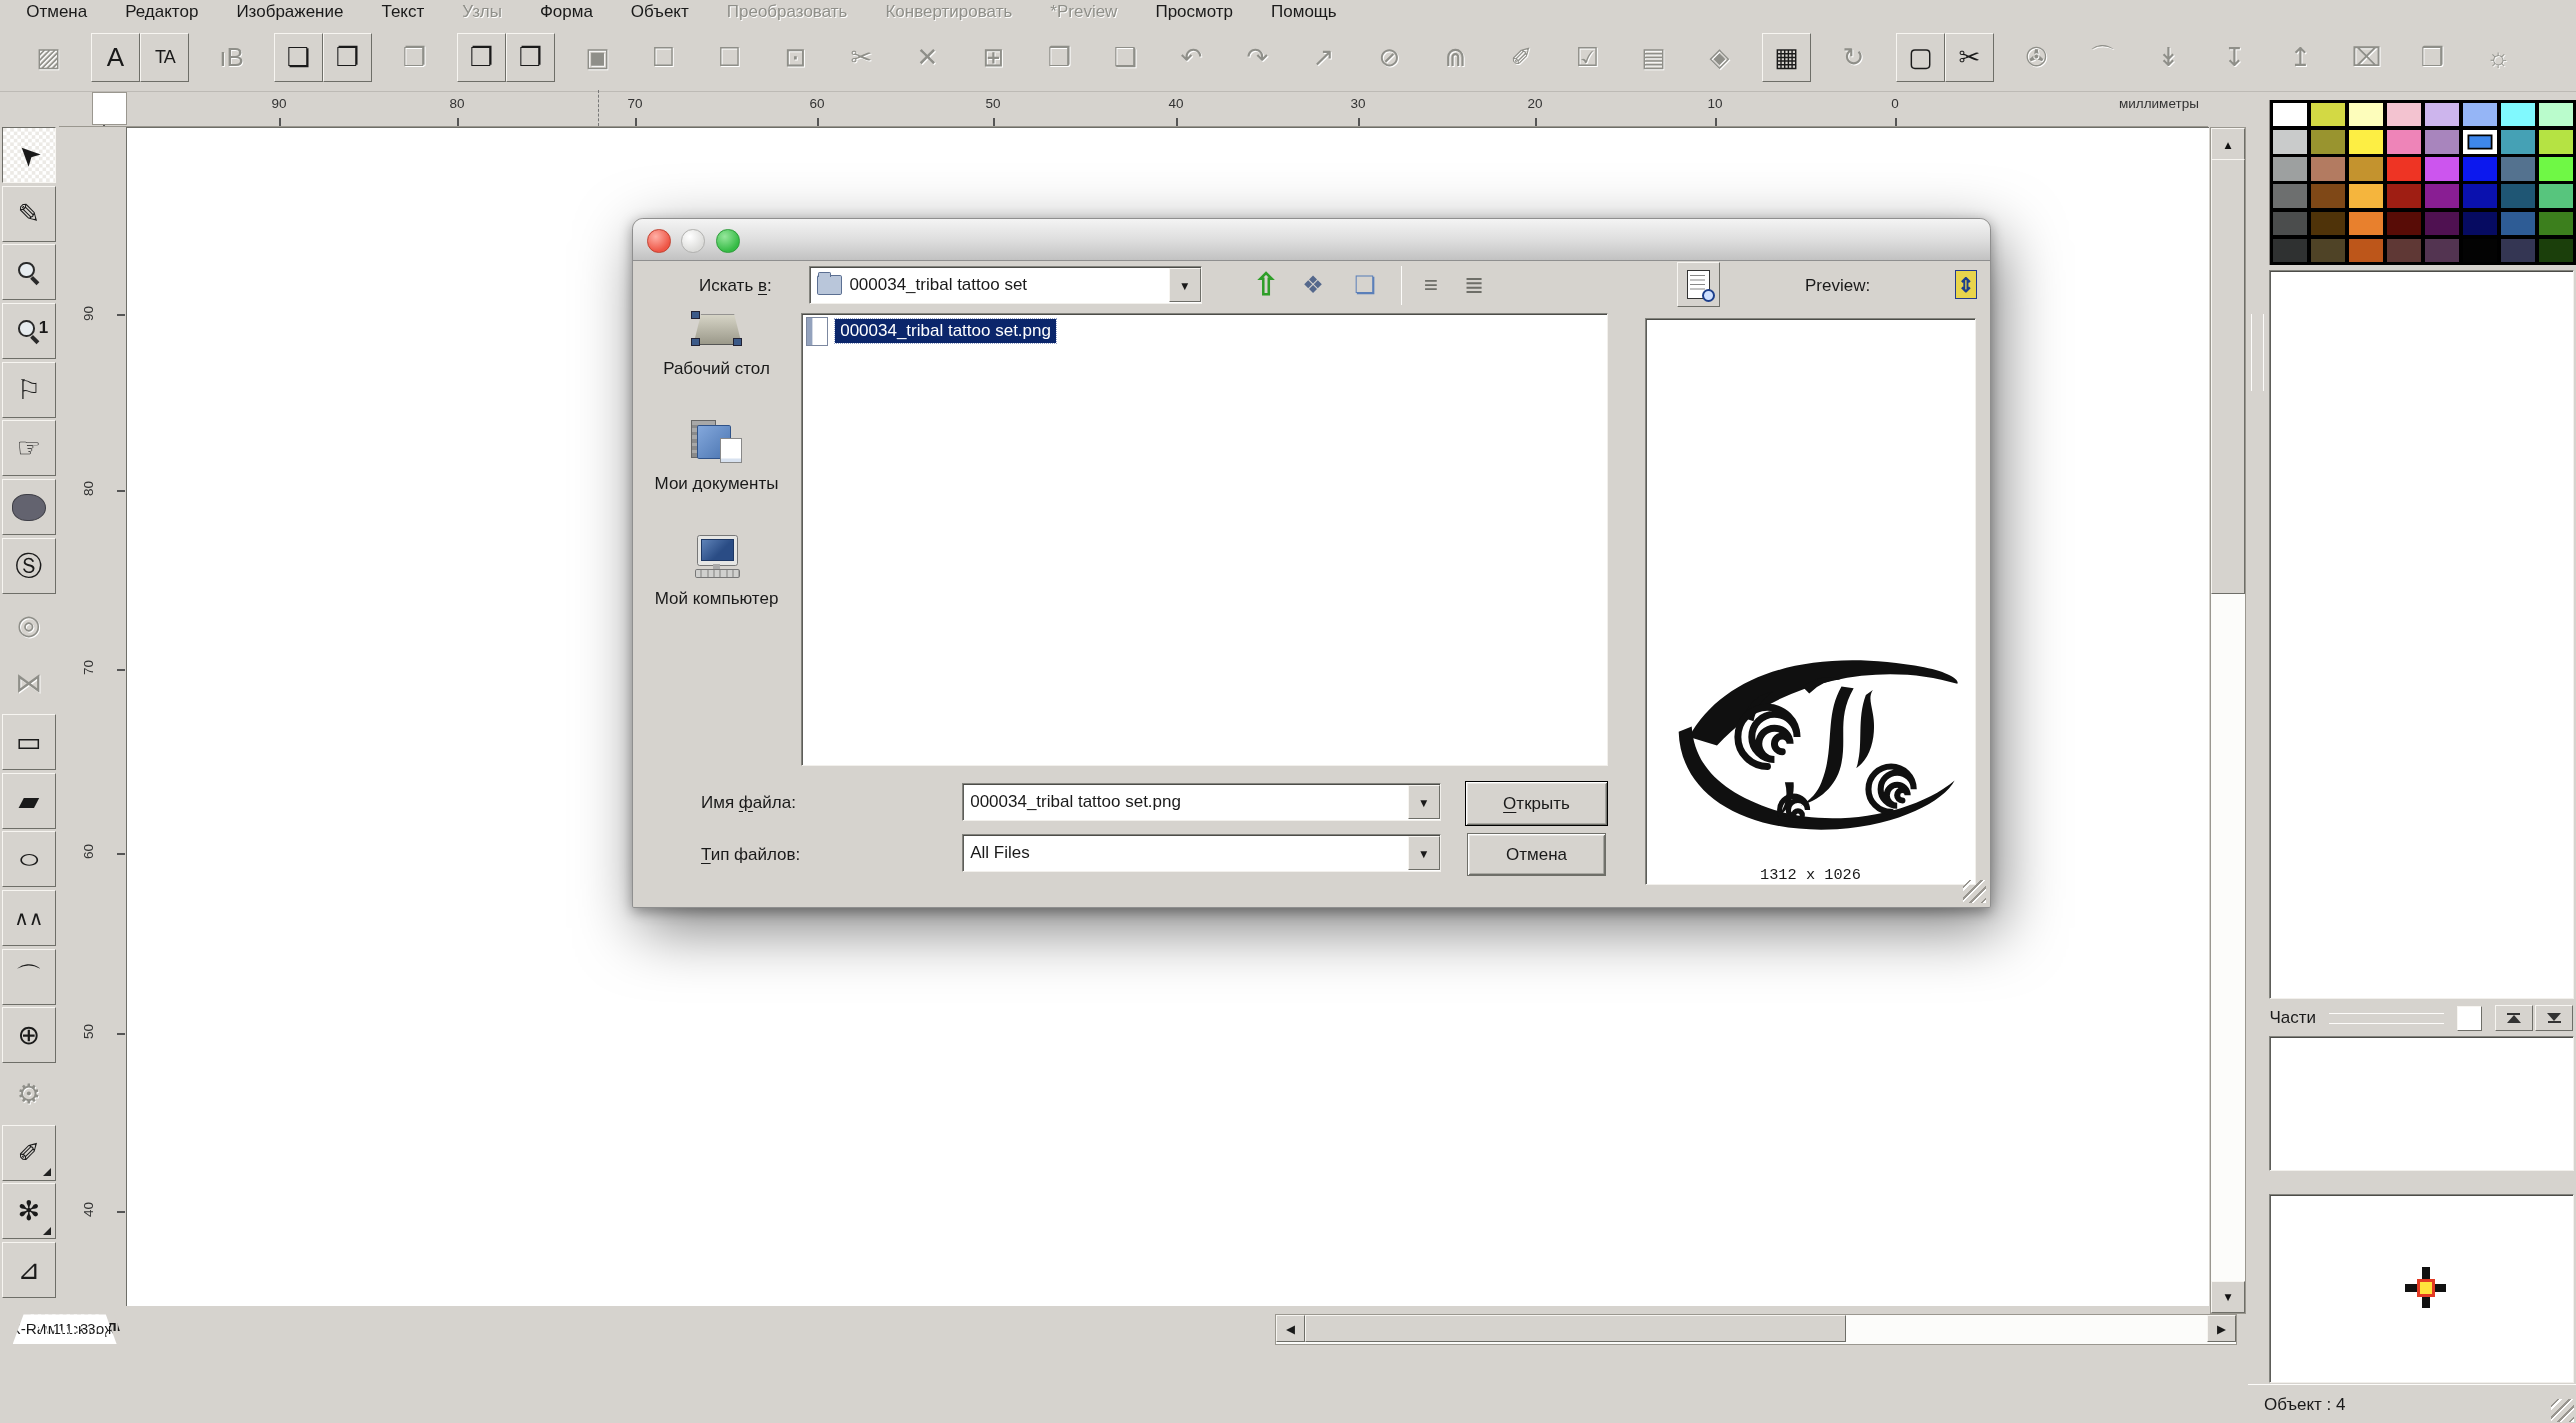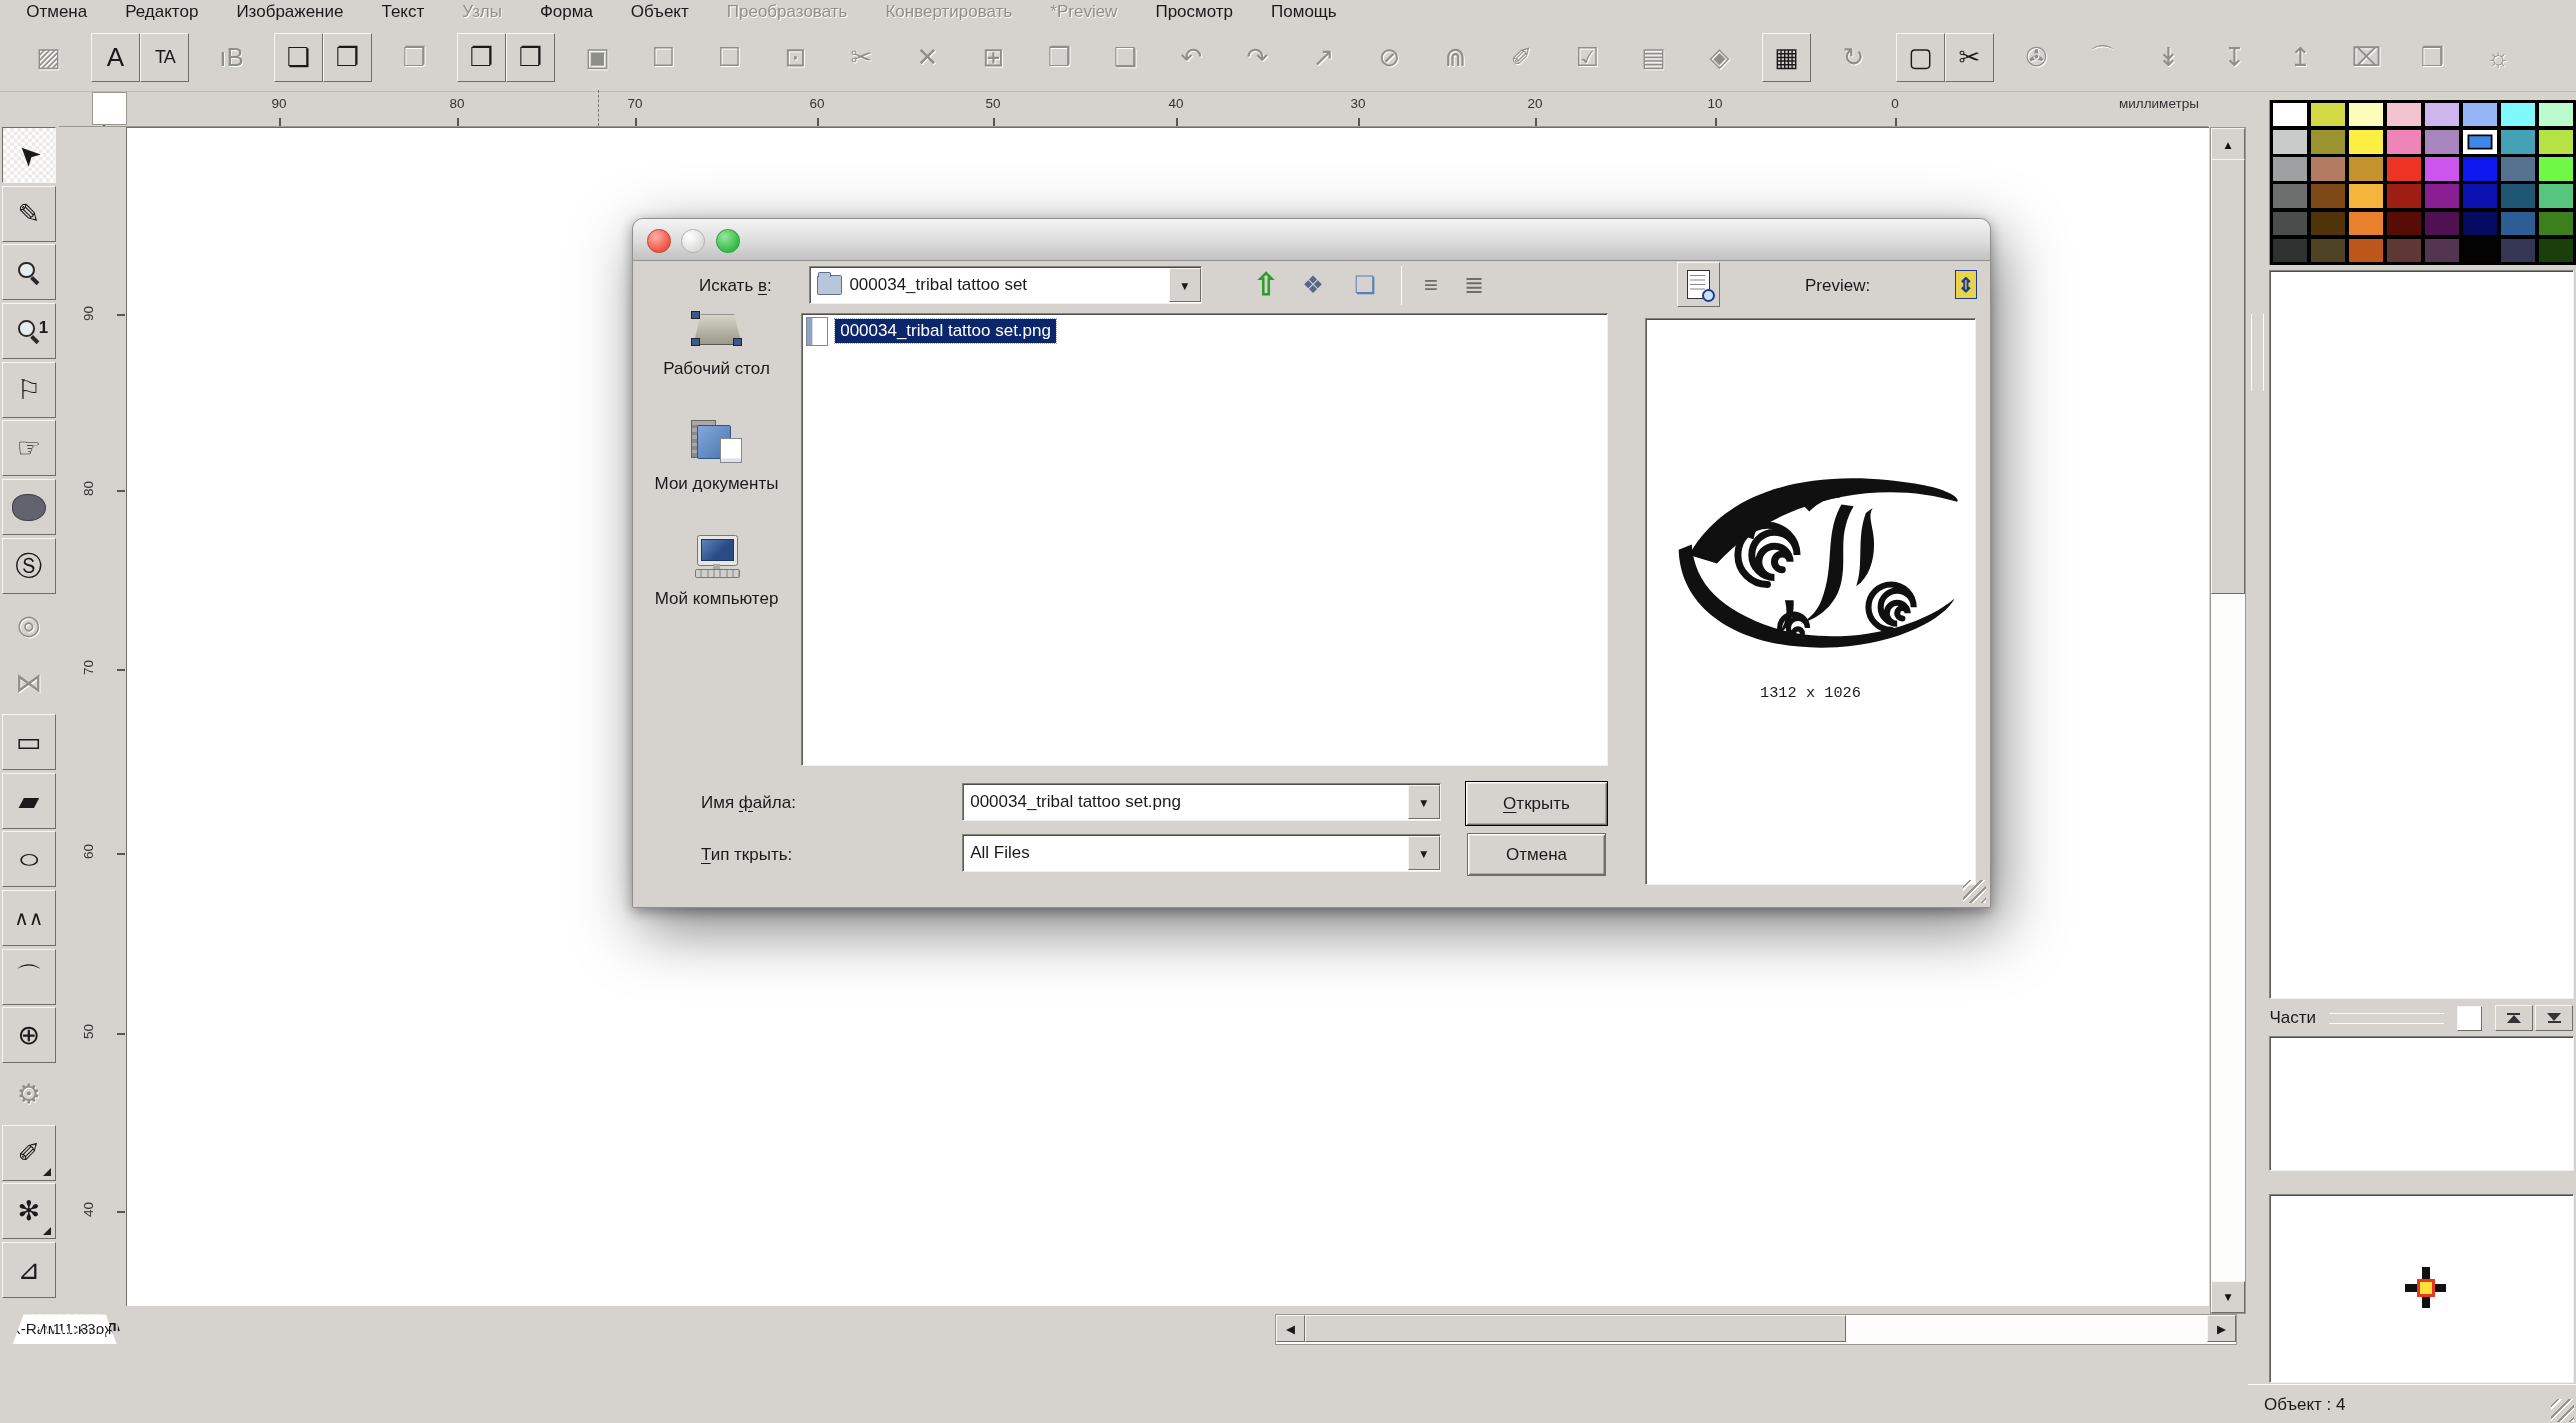--- a/index.html
+++ b/index.html
@@ -2,21 +2,21 @@
 <html style="font-size:14.4px"><head>
 <meta charset="utf-8">
 <style>
   html,body{margin:0;padding:0;background:#555;}
   #app{position:relative;width:2576px;height:1424px;background:#d6d3ce;overflow:hidden;
        font-family:"Liberation Sans", sans-serif;color:#1a1a1a;font-size:17px;}
   .abs{position:absolute;}
   .dis{color:#8f8f89;text-shadow:0.9px 0.9px 0 #ffffff;}
   
   .r{border:1.8px solid;border-color:#f7f5f1 #6e6e68 #6e6e68 #f7f5f1;background:#d6d3ce;}
-  .well{background:#fff;border:1.8px solid;border-color:#84847e #f2f0ec #f2f0ec #84847e;box-shadow:inset 0.9px 0.9px 0 #4c4c48;}
+  .well{background:#fff;border:1.8px solid;border-color:#84847e #f2f0ec #f2f0ec #84847e;box-shadow:inset 0.9px 0.9px 0 #4c4c48;justify-content:flex-end;}
   
   .menubar{left:0;top:0;width:100%;height:23px;display:flex;align-items:center;gap:0;padding-left:7.2px;}
   .mitem{padding:0 19px;height:23px;line-height:23px;cursor:default;white-space:nowrap;}
   
   .toolbar{left:0;top:23px;width:100%;height:68px;display:flex;align-items:center;padding-left:25px;gap:19px;border-bottom:0.9px solid #bdbab5;}
   .tbi{width:47px;height:47px;flex:0 0 auto;display:flex;align-items:center;justify-content:center;font-size:26px;line-height:47px;position:relative;}
   .tbi.join{margin-left:-19px;}
   .tbi .sub{font-size:18px;letter-spacing:-1.8px;}
   
   .hruler{left:59px;top:90px;width:2149px;height:36px;border-bottom:1.8px solid #9a978f;font-size:13.5px;color:#333;}
@@ -639,21 +639,21 @@
       <div class="field">
           <span>000034_tribal tattoo set.png</span>
         </div>
       <div class="drop r">▼</div>
     </div>
     <div class="btn def" style="left:832px;top:562px;width:141px;height:43px">
       <span><u>О</u><span>ткрыть</span></span>
     </div>
 
     <div class="dlab" style="left:68px;top:626px">
-      <span></span><u>Т</u><span>ип ткрыть:</span>
+      <span></span><u>Т</u><span>ип файлов:</span>
     </div>
     <div class="combo well" style="left:329px;top:615px;width:477px">
       <div class="field">
           <span>All Files</span>
         </div>
       <div class="drop r">▼</div>
     </div>
     <div class="btn" style="left:834px;top:614px;width:137px;height:41px">
       <span>Отмена</span>
     </div>

